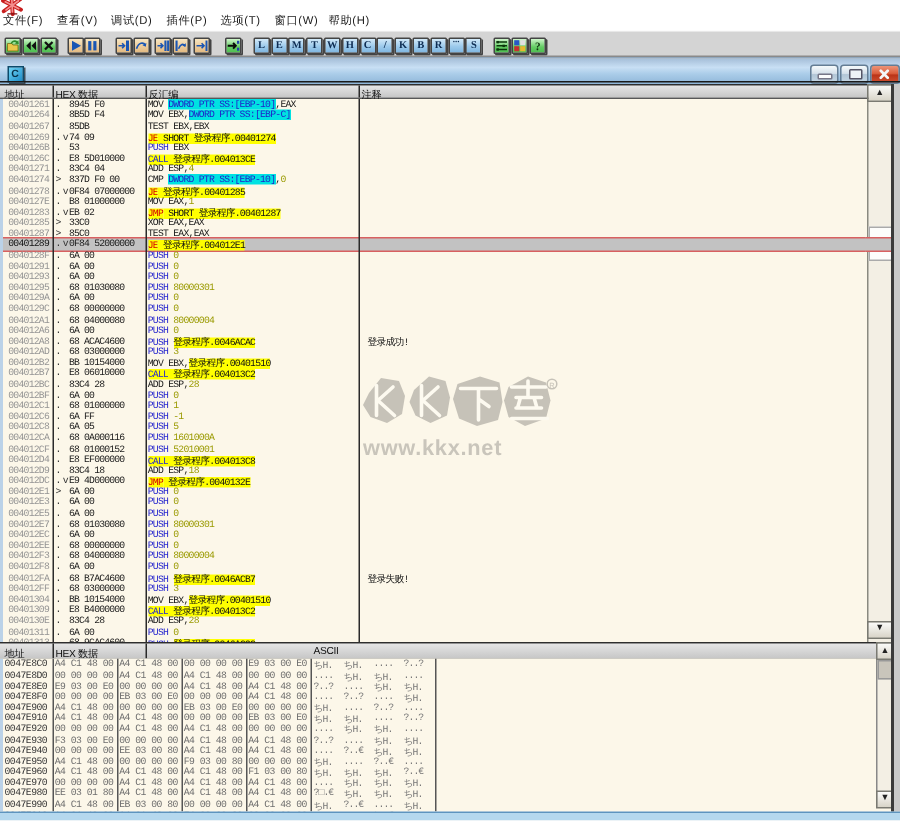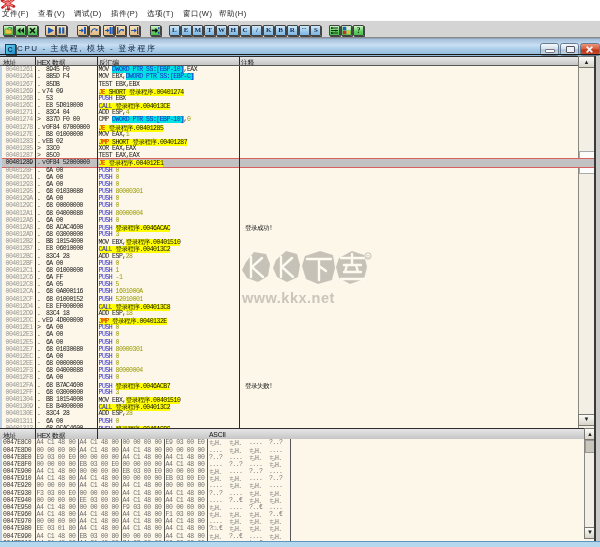--- a/index.html
+++ b/index.html
@@ -216,21 +216,20 @@
       </div>
 <div class="btn bg-green" style="left:353.3px">
         <svg width="9" height="9" viewBox="0 0 9 9">
           <text x="4.5" y="7.2" text-anchor="middle" font-size="7.5" font-weight="bold" fill="#10350F" font-family="Liberation Serif">?</text>
         </svg>
       </div>
 </div>
 <div class="abs" style="left:0;top:37px;width:600px;height:1px;background:#8A8A8A"></div>
 <div id="ttl">
 <div class="abs" style="left:4.5px;top:4.5px;width:9px;height:9px;background:linear-gradient(135deg,#6FD4F4,#1E8CC8);border:0.5px solid #0C4A6A;box-shadow:1px 1px 0 rgba(0,0,0,0.6);font-size:7px;font-weight:bold;color:#083048;text-align:center;line-height:9px">C</div>
-<div class="abs" style="left:17px;top:3.6px;font-size:8px;color:#14203A;letter-spacing:1.6px">CPU - 主线程, 模块 - 登录程序</div>
 <div class="wb wb-g" style="left:539.5px;width:17px">
         <div class="abs" style="left:4.5px;top:4.8px;width:8px;height:2.2px;background:#FBFCFD;border:0.5px solid #778;border-radius:1px"></div>
       </div>
 <div class="wb wb-g" style="left:560px;width:17px">
         <div class="abs" style="left:4.5px;top:2.2px;width:7px;height:5px;background:#EDF2F6;border:0.6px solid #556;border-radius:1px"></div>
       </div>
 <div class="wb wb-r" style="left:580px;width:17.5px">
         <svg style="position:absolute;left:5px;top:2.2px" width="7" height="7" viewBox="0 0 7 7">
           <g stroke="#F3F6F9" stroke-width="1.8" stroke-linecap="round">
             <line x1="1.2" y1="1.2" x2="5.8" y2="5.8"></line>

